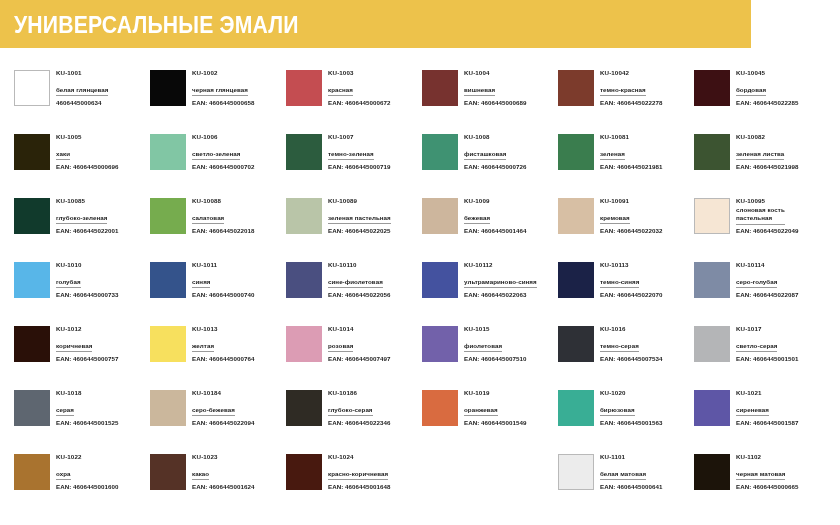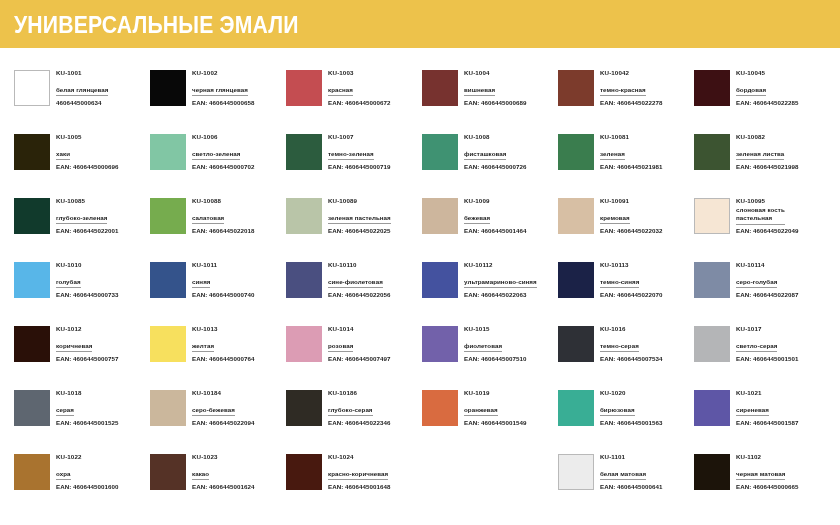--- a/index.html
+++ b/index.html
@@ -7,21 +7,21 @@
     width: 840px; height: 525px;
     background: #ffffff;
     font-family: "Liberation Sans", sans-serif;
     overflow: hidden;
   }
   #page { position: relative; width: 840px; height: 525px; background:#fff; }
 
   
   .header-band {
     position: absolute; left: 0; top: 0;
-    width: 840px; height: 48px;
+    width: 751px; height: 48px;
     background: #edc24b;
   }
   .header-title {
     position: absolute; left: 14px; top: 12px;
     font-size: 23px;
     font-weight: bold;
     letter-spacing: 0.2px;
     color: #ffffff;
     font-family: "Liberation Sans", sans-serif;
     white-space: nowrap;

